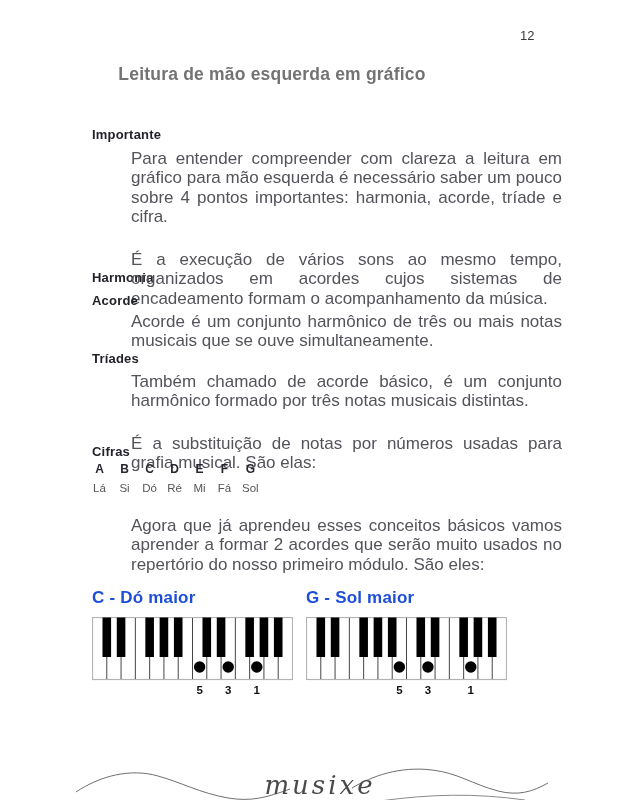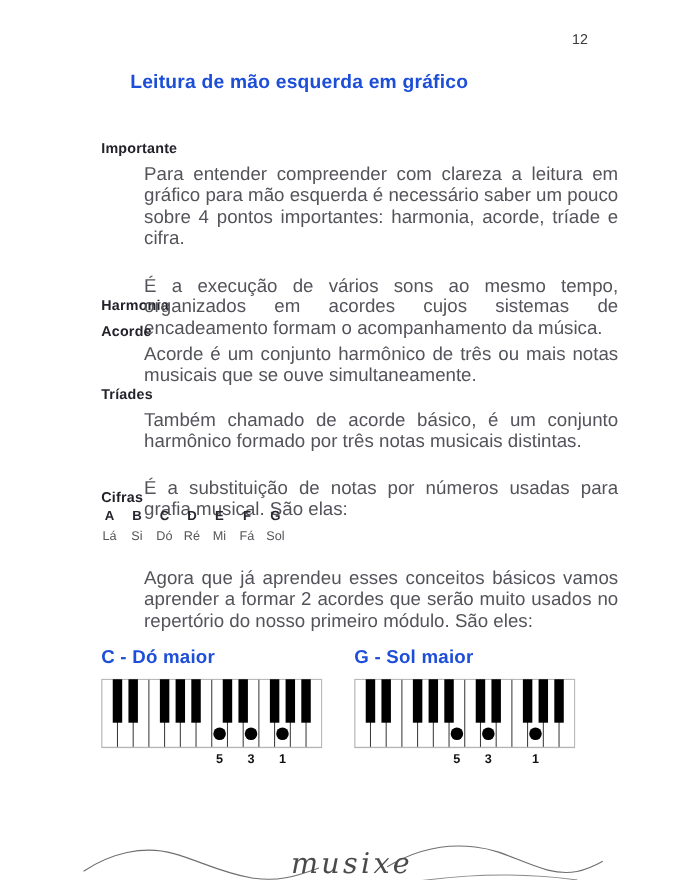--- a/index.html
+++ b/index.html
@@ -4,42 +4,42 @@
 <style>
   html,body { margin:0; padding:0; }
   body {
     width:618px; height:800px; background:#ffffff; position:relative;
     font-family:"Liberation Sans", sans-serif; overflow:hidden;
   }
   .abs { position:absolute; }
   .page-num { top:28px; left:508px; font-size:13px; color:#3a3a3a;margin-left:12px; }
   .title {
     top:64px; left:0; width:544px; text-align:center;
-    font-size:17.5px; font-weight:bold; color:#1d4ed8; letter-spacing:0.2px;
+    font-size:17.5px; font-weight:bold; color:#737373; letter-spacing:0.2px;
   }
   .h {
     left:92px; width:431px; font-size:13px; font-weight:bold;
     color:#22222a; line-height:14px; letter-spacing:0.2px;
   }
   .p {
     left:92px; width:431px; font-size:17px; line-height:19.3px;
     color:#53535a; text-align:justify;margin-left:39px;
   }
   .h-importante { top:128px; }  .p-importante { top:149px; }
   .h-harmonia   { top:227px;margin-top:44px; }  .p-harmonia   { top:250px; }
   .h-acorde     { top:294px; }  .p-acorde     { top:312px; }
   .h-triades    { top:352px; }  .p-triades    { top:372px; }
   .h-cifras     { top:417px;margin-top:28px; }  .p-cifras     { top:434px; }
   .notes { top:462px; left:92px; display:flex; gap:10px; }
   .note-col { display:flex; flex-direction:column; align-items:center; min-width:15px; row-gap:6px; }
   .note-letter { font-size:12px; font-weight:bold; color:#26262e; }
   .note-name   { font-size:11.5px; color:#55555a; }
   .p-agora { top:516px; }
   .chord { position:absolute; top:591px; width:201px; }
-  .chord-0 { left:92px; } .chord-1 { left:322px; }
+  .chord-0 { left:92px; } .chord-1 { left:306px; }
   .chord-label {
     font-size:17px; font-weight:bold; color:#1d4ed8;
     line-height:14px; margin-bottom:12px; letter-spacing:0.2px;
   }
   .chord svg { display:block; }
   .footer-wave { top:748px; left:0; }
 </style>
 </head>
 <body>
 

